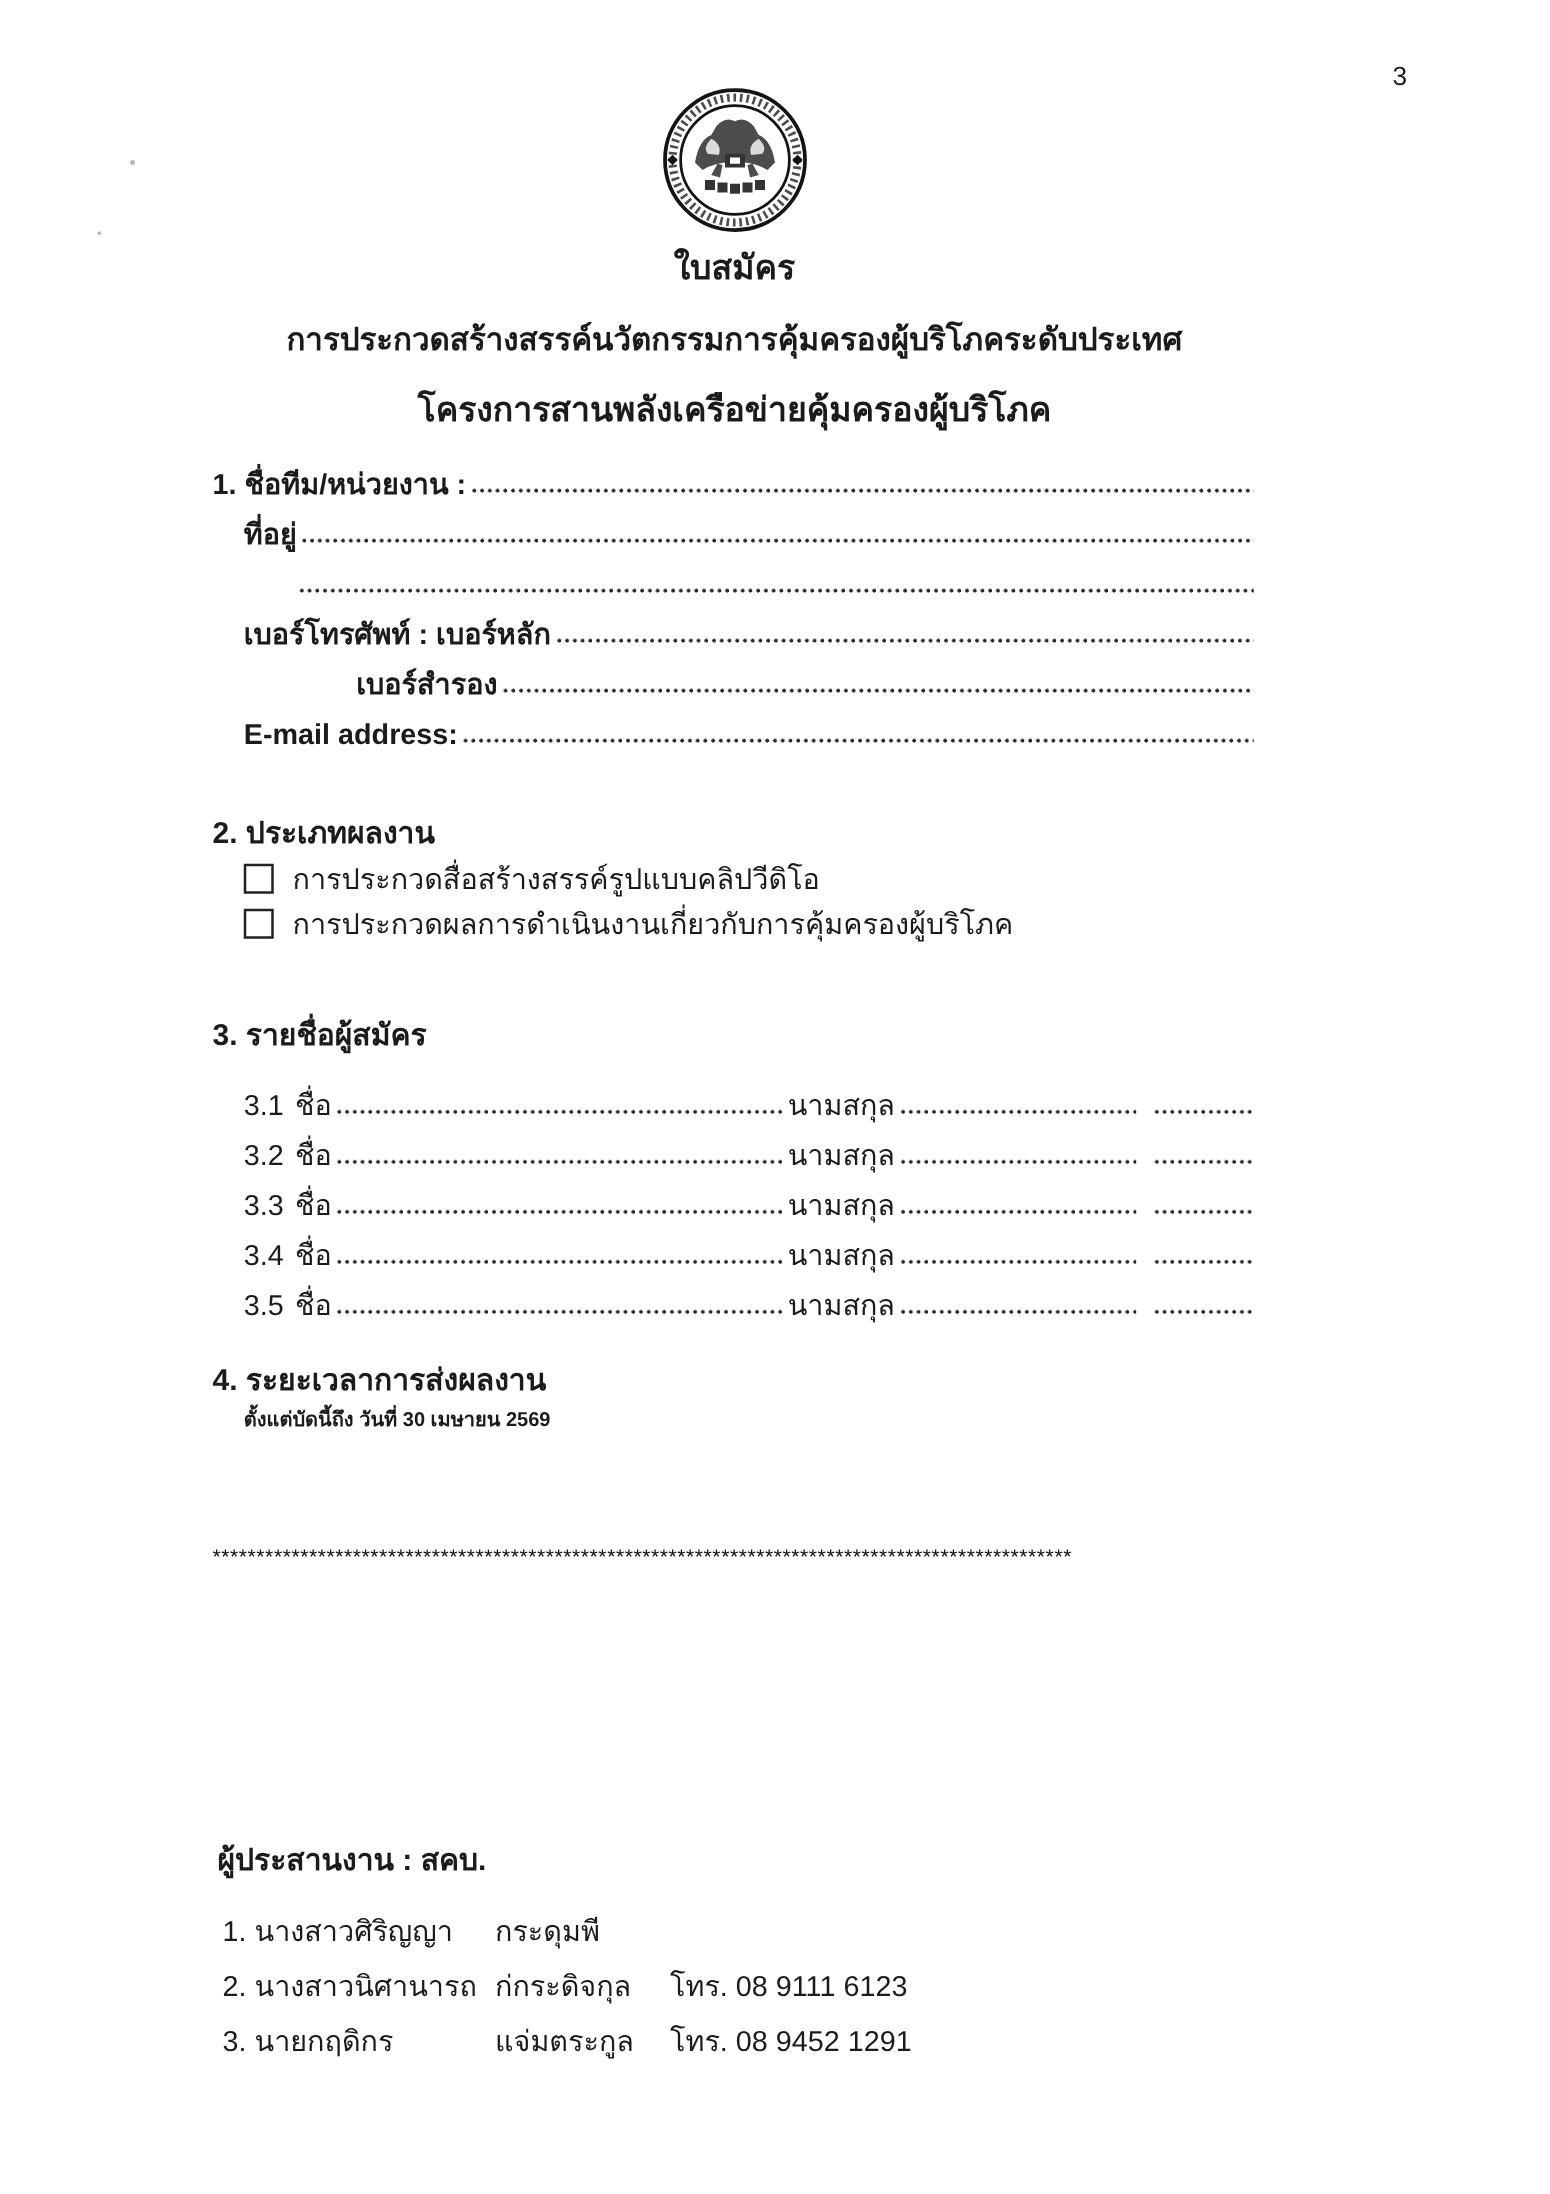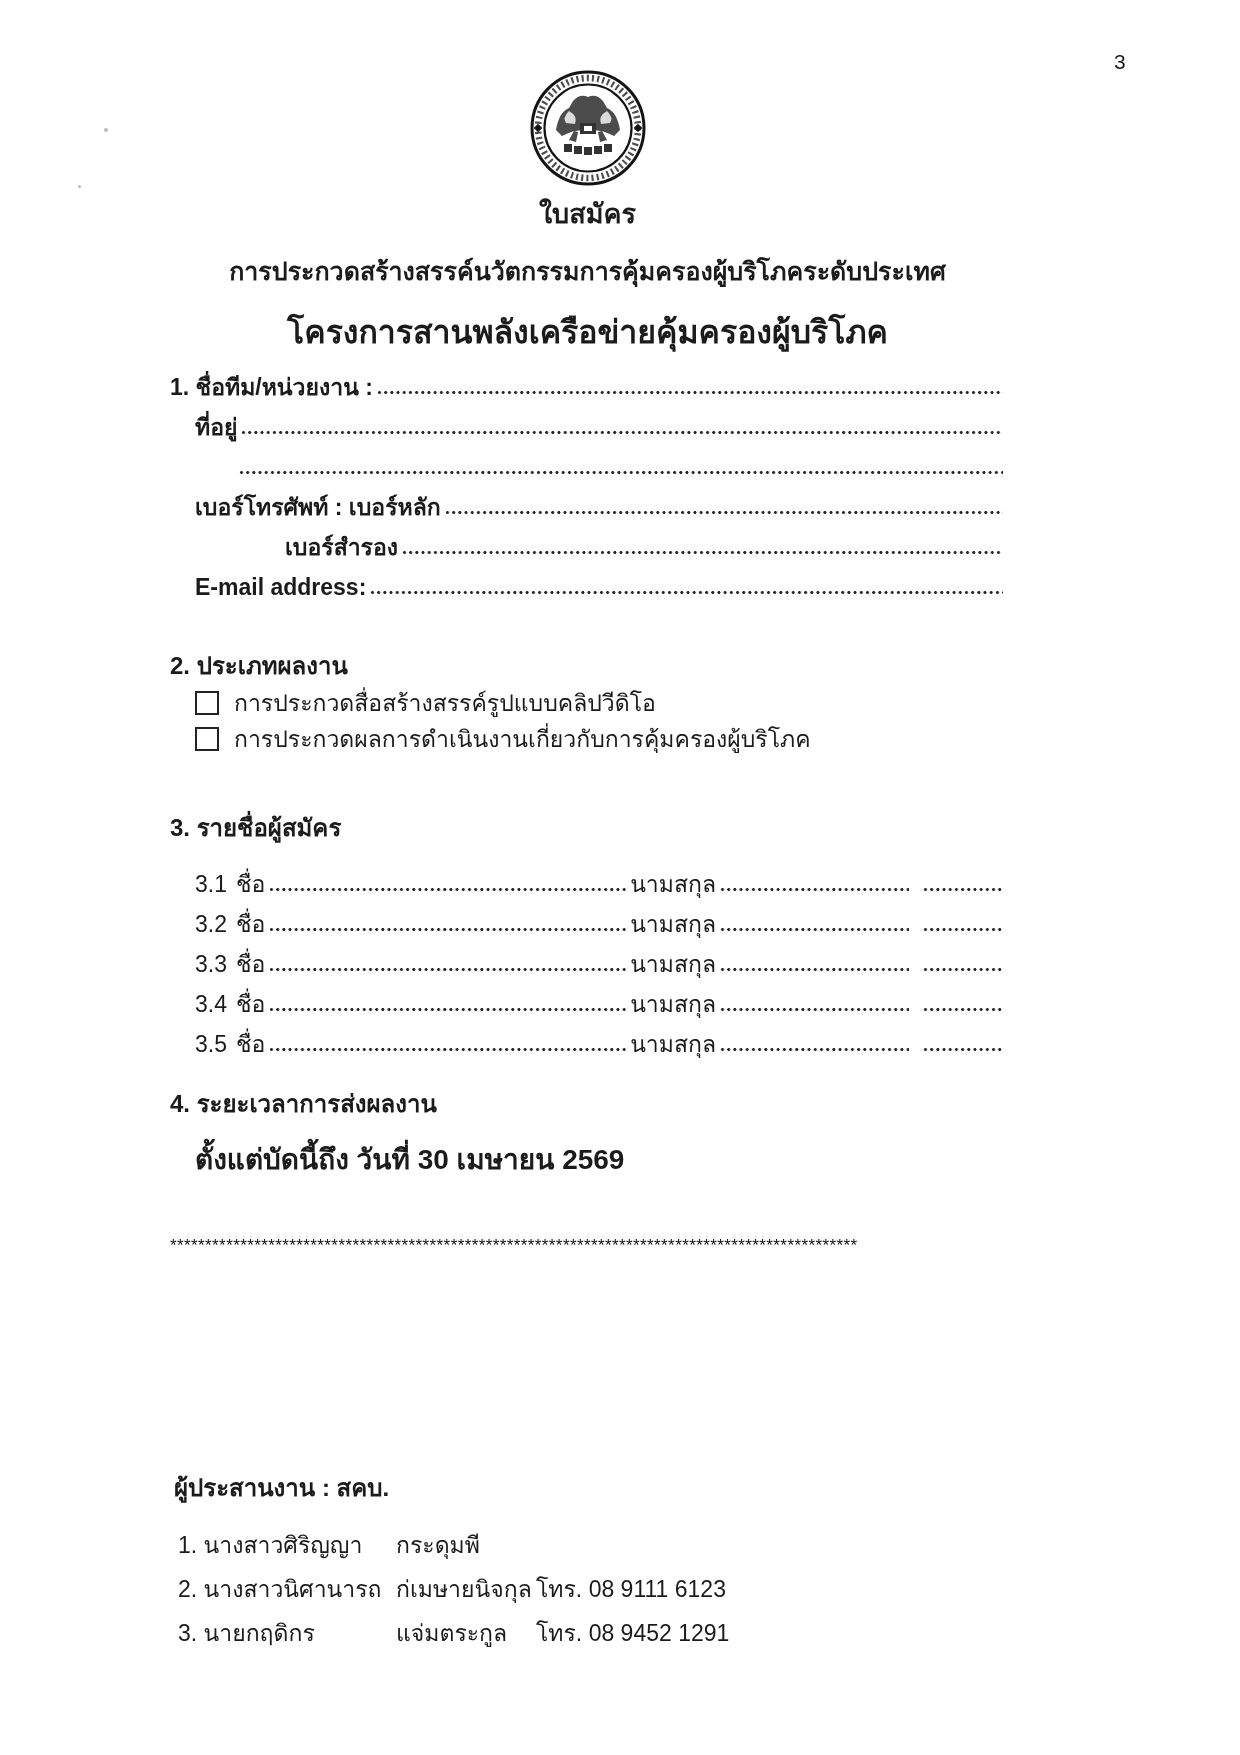--- a/index.html
+++ b/index.html
@@ -20,21 +20,21 @@
   .col{position:absolute;left:170px;width:835px;}
 
   
   .seal-wrap{top:68px;display:flex;justify-content:center;}
   .seal-wrap svg{width:120px;height:120px;}
 
   
   .titles{top:192px;text-align:center;font-weight:bold;}
   .titles .t1{font-size:27px;margin-bottom:16px;}
   .titles .t2{font-size:25px;margin-bottom:15px;}
-  .titles .t3{font-size:32px;}
+  .titles .t3{font-size:27px;}
 
   
   .row{display:flex;align-items:flex-end;height:40px;}
   .row .lbl{white-space:nowrap;font-size:23px;line-height:1.15;}
   .bold{font-weight:bold;}
   .dots{
     flex:1 1 0;height:5px;margin:0 2px 5px 4px;
     background-image:radial-gradient(circle at 2.5px 2.5px,#262626 1.3px,rgba(0,0,0,0) 1.7px);
     background-size:6.2px 5px;background-repeat:repeat-x;
   }
@@ -50,21 +50,21 @@
   .sec2{top:646px;}
   .sec2 .heading,.sec3 .heading,.sec4 .heading{font-size:24px;font-weight:bold;}
   .option-row{display:flex;align-items:center;padding-left:25px;font-size:23px;}
   .checkbox{width:20px;height:20px;border:2.4px solid #232323;margin-right:15px;flex:0 0 auto;background:#fff;}
   .sec3{top:808px;}
   .sec3 .heading{margin-bottom:10px;}
   .sec3 .row{padding-left:25px;}
   .sec3 .no{margin-right:9px;}
   .gap8{width:8px;flex:0 0 auto;}
   .sec4{top:1084px;}
-  .sec4 .line{font-size:28px;font-weight:bold;padding-left:25px;margin-top:14px;}
+  .sec4 .line{font-size:16px;font-weight:bold;padding-left:25px;margin-top:0;}
   .separator{top:1236px;width:848px;font-size:17px;letter-spacing:0.4px;white-space:nowrap;overflow:hidden;color:#111;}
   .coords{top:1468px;}
   .coords .heading{font-size:24px;font-weight:bold;margin-bottom:12px;padding-left:4px;}
   .coord-row{display:grid;grid-template-columns:218px 140px auto;align-items:end;height:44px;padding-left:8px;font-size:23px;}
   .coord-row .cell{white-space:nowrap;}
 </style>
 </head>
 <body>
 
 <div class="speck s1"></div>
@@ -199,21 +199,21 @@
 
 <div class="col coords">
   <div class="heading">ผู้ประสานงาน : สคบ.</div>
 
   <div class="coord-row">
     <span class="cell"><span>1.</span> <span>นางสาวศิริญญา</span></span>
     <span class="cell">กระดุมพี</span>
   </div>
   <div class="coord-row">
     <span class="cell"><span>2.</span> <span>นางสาวนิศานารถ</span></span>
-    <span class="cell">ก่เมษายนิจกุล</span>
+    <span class="cell">ก่กระดิจกุล</span>
     <span class="cell">โทร. 08 9111 6123</span>
   </div>
   <div class="coord-row">
     <span class="cell"><span>3.</span> <span>นายกฤดิกร</span></span>
     <span class="cell">แจ่มตระกูล</span>
     <span class="cell">โทร. 08 9452 1291</span>
   </div>
 </div>
 
 </body></html>

